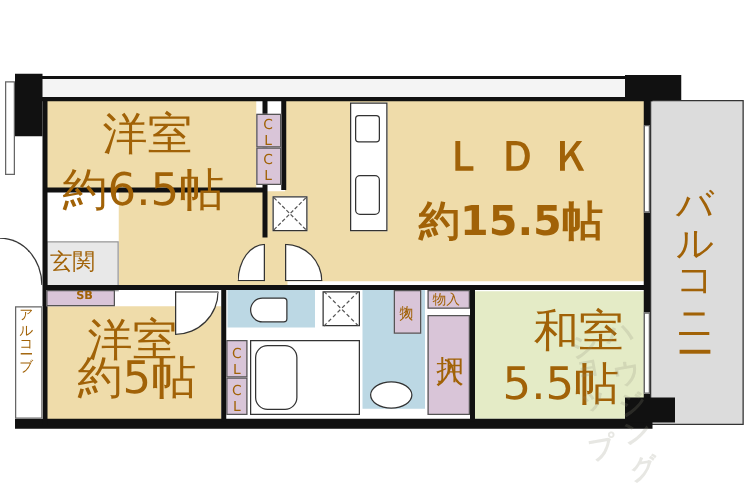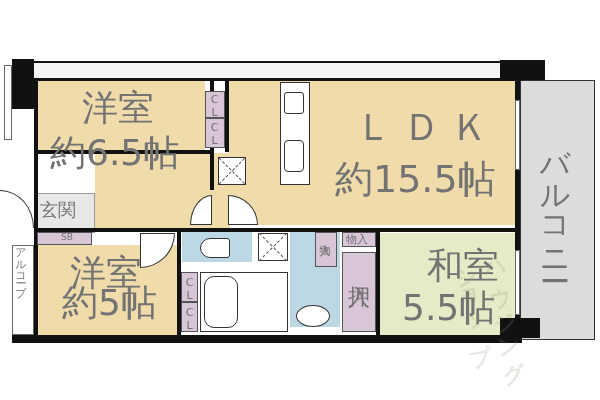--- a/index.html
+++ b/index.html
@@ -7,23 +7,23 @@
   body { position: relative; font-family: "DejaVu Sans", "Liberation Sans", sans-serif; }
   .abs { position: absolute; }
   .wall { position: absolute; background: #111; }
   .room { position: absolute; }
   .yellow { background: #efdcaa; }
   .green { background: #e4ebc6; }
   .blue { background: #bcd8e4; }
   .purple { background: #d9c5d8; border: 1px solid #555; }
   .gray { background: #dcdcdc; }
   .white { background: #ffffff; }
-  .label { position: absolute; color: #737373; white-space: nowrap; line-height: 1; text-align: center; }
+  .label { position: absolute; color: #a16207; white-space: nowrap; line-height: 1; text-align: center; }
   .big { font-size: 36px; }
-  .mid { font-size: 38px; }
+  .mid { font-size: 33px; font-weight: bold; }
   .small { font-size: 11px; }
   .vtext { writing-mode: vertical-rl; text-orientation: upright; }
   .xbox { position: absolute; border: 1px solid #333; background: #fff; }
   .xbox::before, .xbox::after { content: ""; position: absolute; left: 50%; top: 50%; width: 140%; border-top: 1px dashed #555; transform-origin: center; }
   .xbox::before { transform: translate(-50%, -50%) rotate(45deg); }
   .xbox::after { transform: translate(-50%, -50%) rotate(-45deg); }
   .door { position: absolute; border: 1px solid #333; background: #fff; }
   .win { position: absolute; background: #fff; border: 1px solid #666; }
   .wm { position: absolute; color: rgba(140,140,120,0.35); font-weight: bold; font-size: 46px; }
 </style>
@@ -60,21 +60,21 @@
 <div class="label small vtext" style="left:209px;top:93px;">CL</div>
 <div class="room purple" style="left:205px;top:118px;width:20px;height:30px;"></div>
 <div class="label small vtext" style="left:209px;top:121px;">CL</div>
 
 <div class="room purple" style="left:181px;top:272px;width:17px;height:30px;"></div>
 <div class="label small vtext" style="left:184px;top:276px;">CL</div>
 <div class="room purple" style="left:181px;top:302px;width:17px;height:30px;"></div>
 <div class="label small vtext" style="left:184px;top:306px;">CL</div>
 
 <div class="room purple" style="left:37px;top:232px;width:55px;height:13px;"></div>
-<div class="label small" style="left:61px;top:233px;font-size:9px;">SB</div>
+<div class="label small" style="left:61px;top:233px;font-size:9px;font-weight:bold;">SB</div>
 
 <div class="room purple" style="left:342px;top:252px;width:34px;height:80px;"></div>
 <div class="label vtext" style="left:348px;top:268px;font-size:22px;">押入</div>
 <div class="room purple" style="left:315px;top:232px;width:22px;height:35px;"></div>
 <div class="label vtext" style="left:319px;top:236px;font-size:11px;">物入</div>
 <div class="room purple" style="left:342px;top:232px;width:34px;height:15px;"></div>
 <div class="label" style="left:346px;top:234px;font-size:11px;">物入</div>
 
 <div class="room white" style="left:280px;top:82px;width:30px;height:103px;border:1px solid #333;"></div>
 <div class="abs" style="left:284px;top:92px;width:20px;height:22px;border:1px solid #333;border-radius:3px;background:#fff;"></div>

